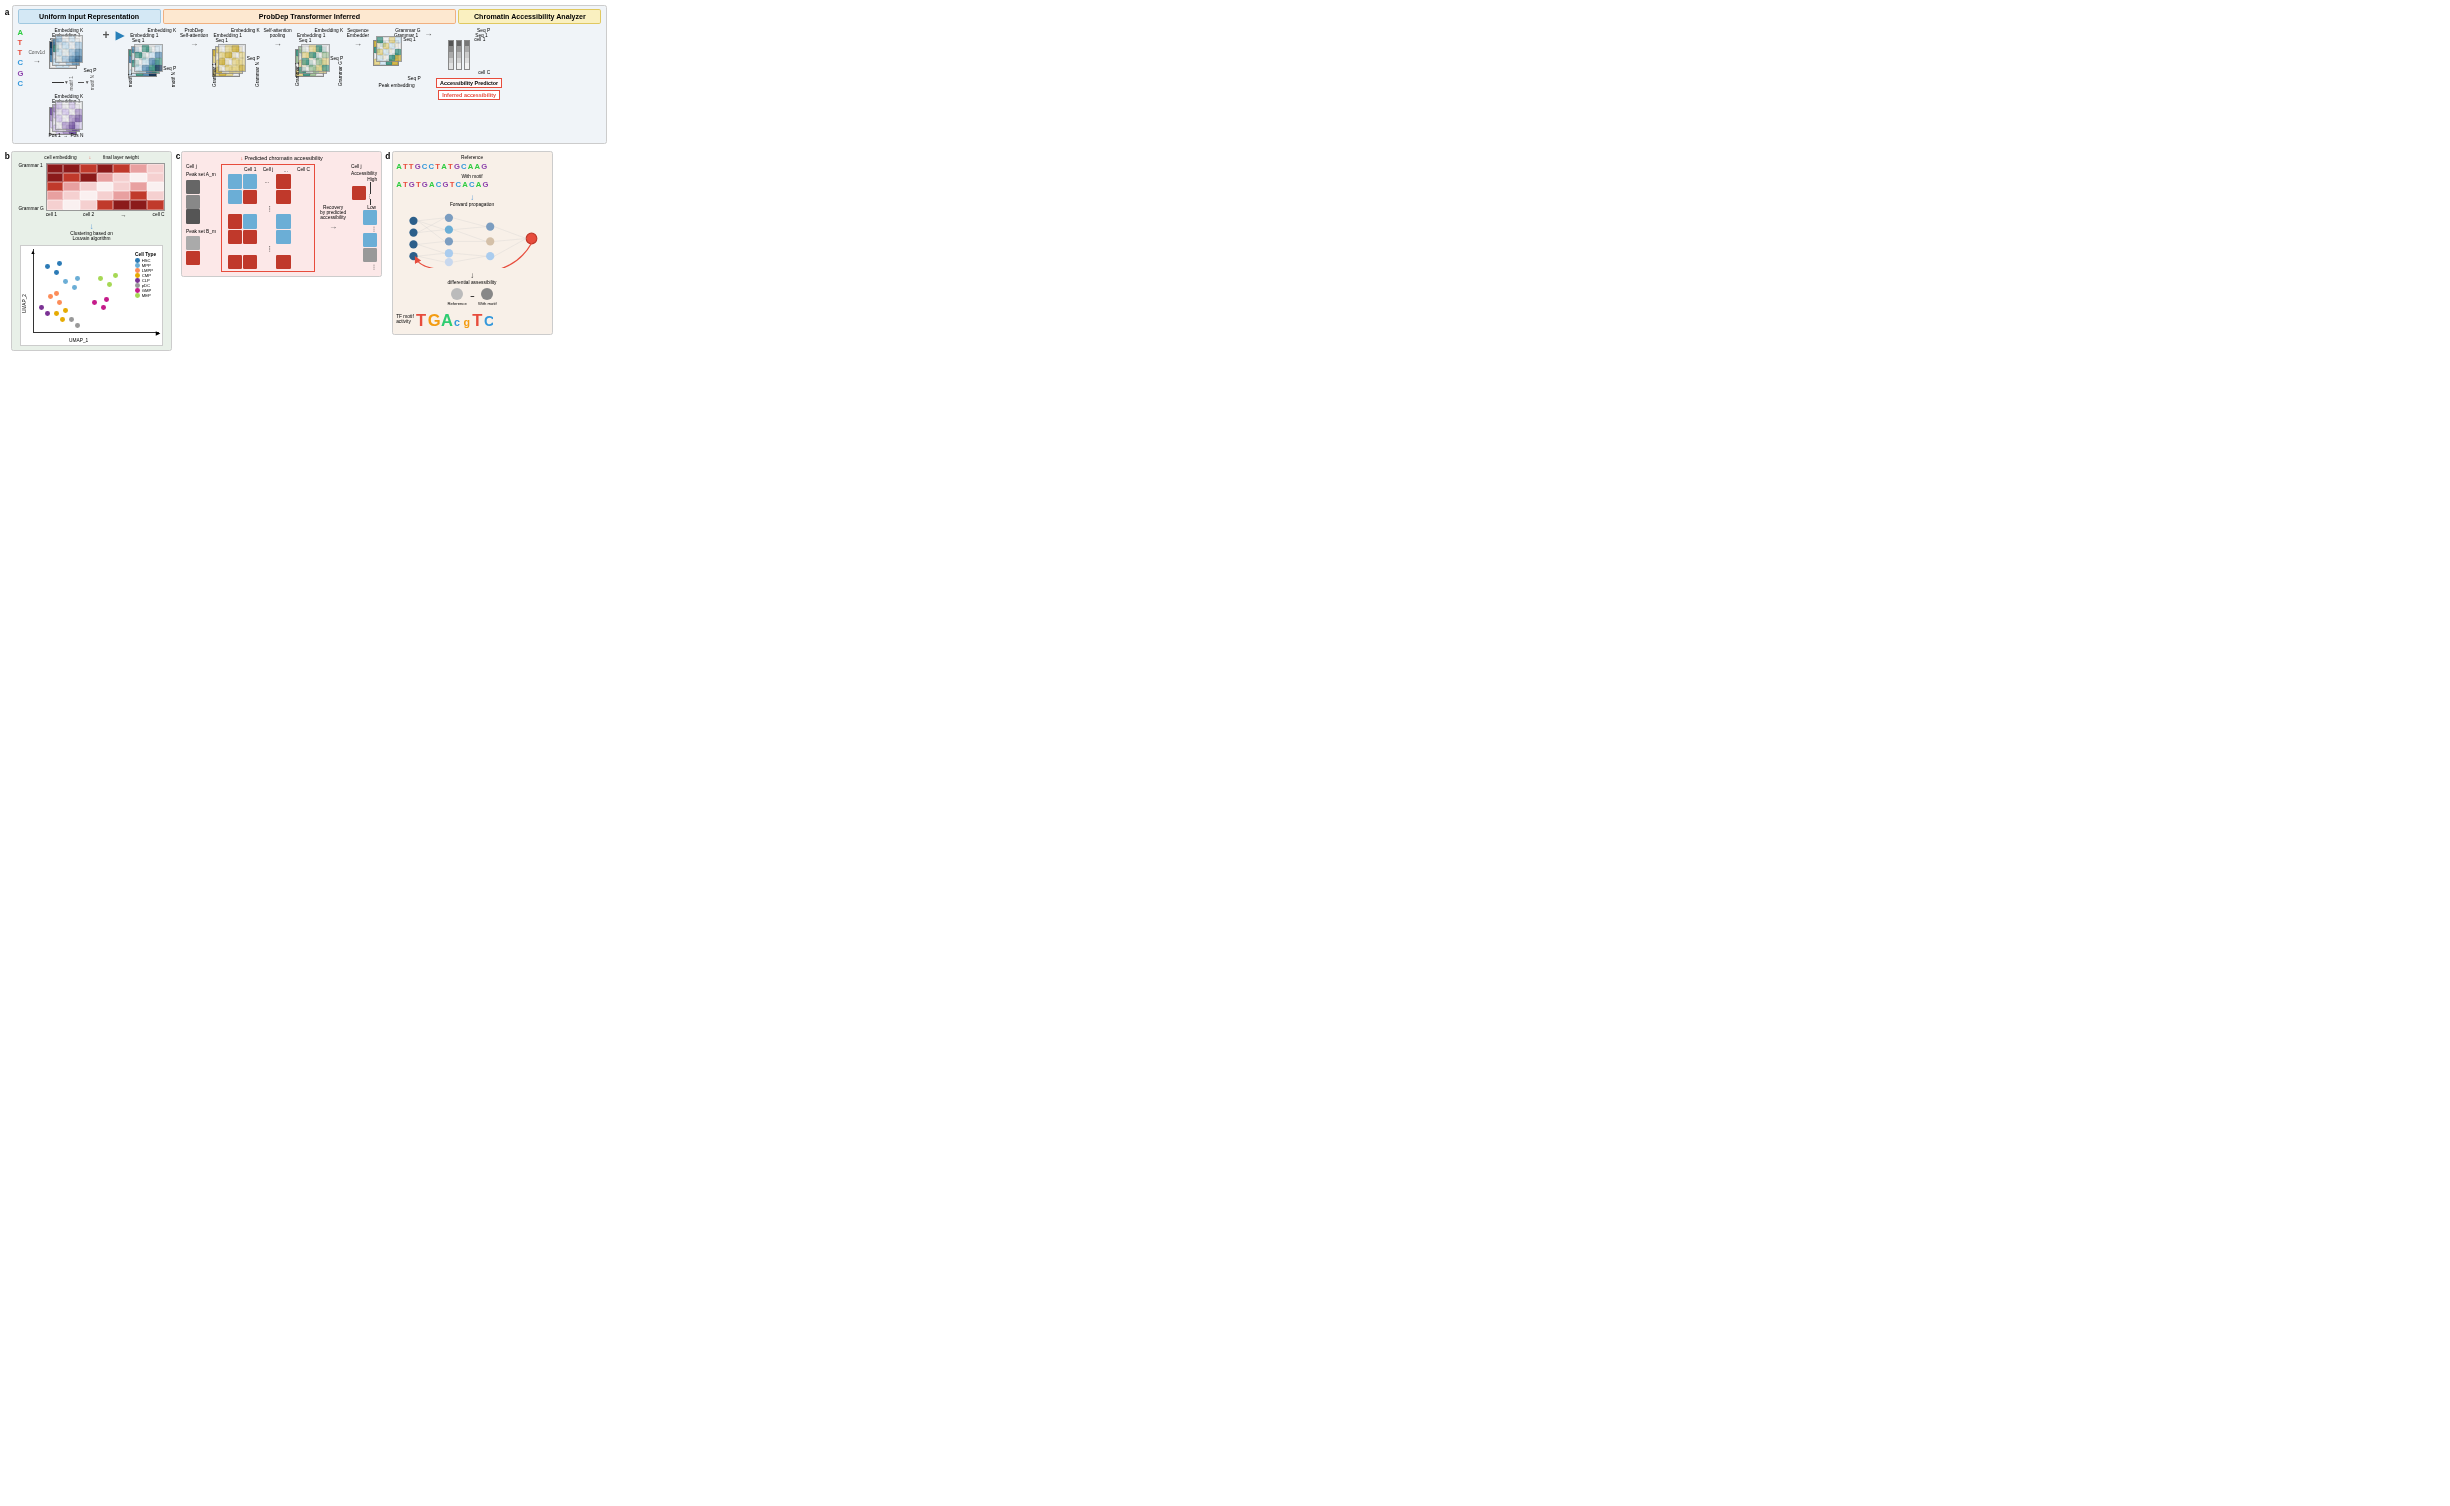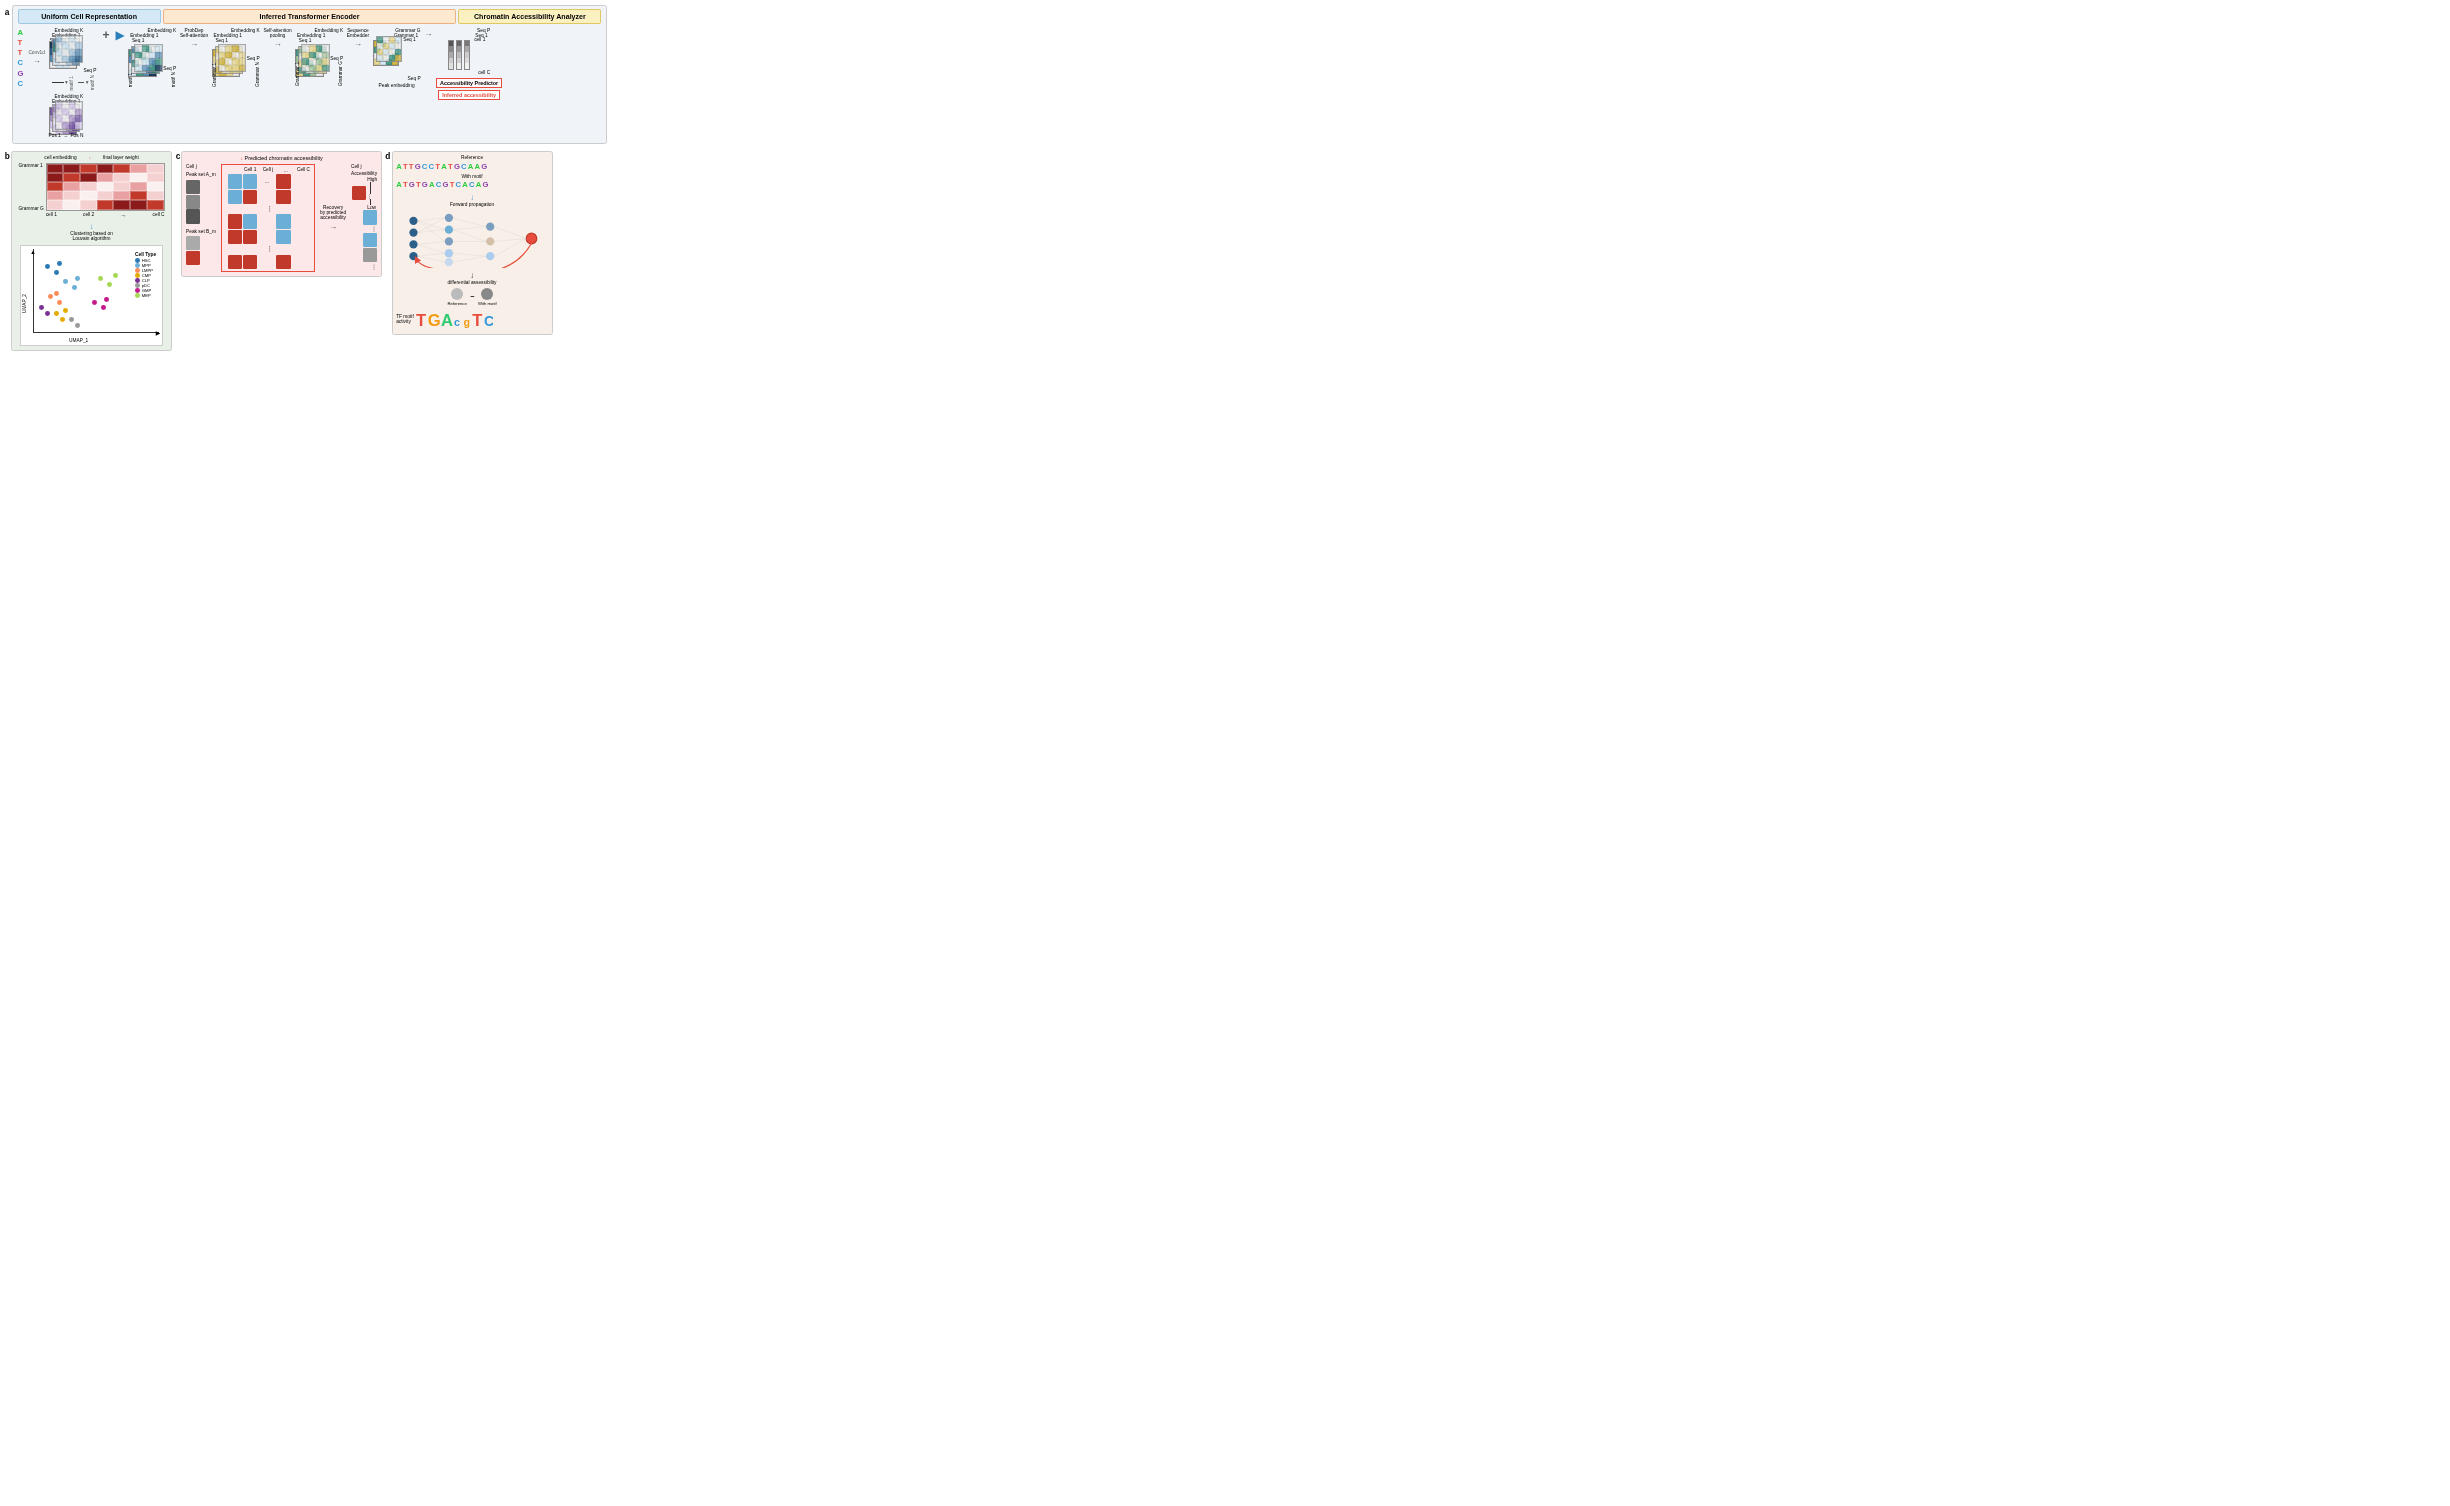--- a/index.html
+++ b/index.html
@@ -258,22 +258,22 @@
 </head>
 <body>
 
 <div class="figure-container">
 
   <div style="display:flex; gap:2.4px; margin-bottom:2.4px;">
     <span class="panel-label" style="align-self:flex-start; margin-top:2.4px;">a</span>
     <div class="panel-a" style="flex:1;">
 
       <div class="panel-a-header">
-        <div class="section-header header-uniform">Uniform Cell Representation</div>
-        <div class="section-header header-probdep">Inferred Transformer Encoder</div>
+        <div class="section-header header-uniform">Uniform Input Representation</div>
+        <div class="section-header header-probdep">ProbDep Transformer Inferred</div>
         <div class="section-header header-chromatin">Chromatin Accessibility Analyzer</div>
       </div>
 
       <div class="panel-a-inner">
 
         <div class="left-section">
           <div class="dna-letters">
             <span class="dna-a">A</span>
             <span class="dna-t">T</span>
             <span class="dna-t">T</span>

